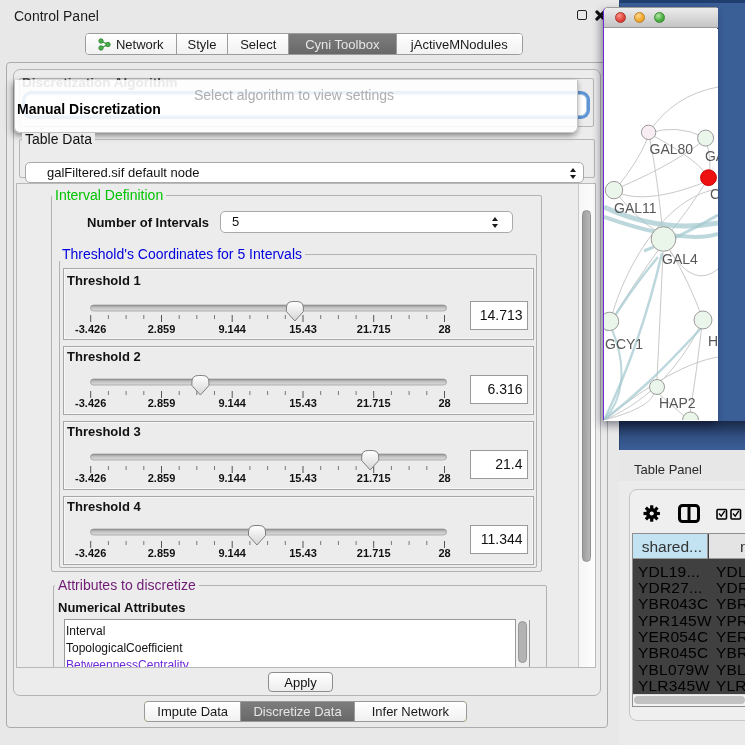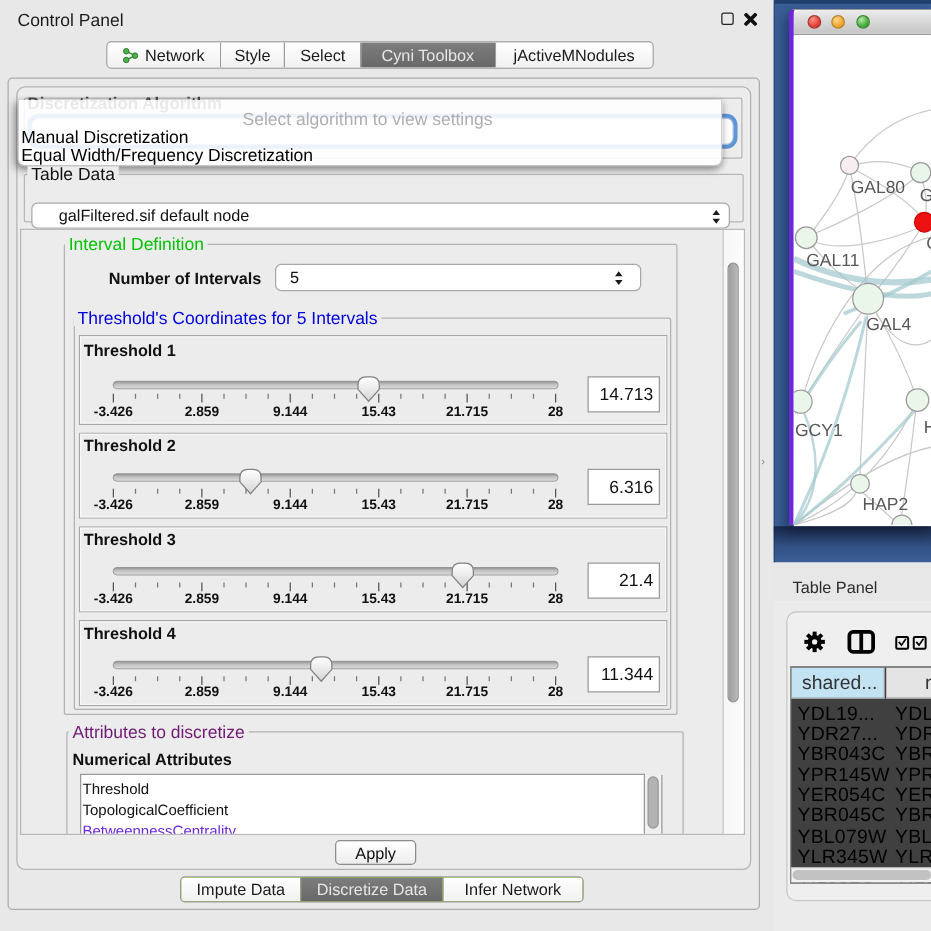--- a/index.html
+++ b/index.html
@@ -50,22 +50,21 @@
 
 
 <div class="abs" style="left:19px;top:78px;width:575px;height:49px;border:1px solid #b6b6b6;border-radius:2px"></div>
 <div class="abs" style="left:22px;top:75px;font-size:13.5px;font-weight:bold;color:rgba(55,55,55,0.88)">Discretization Algorithm</div>
 
 <div class="abs" style="left:25px;top:94px;width:562px;height:22px;background:#fff;border:1px solid #a9c3e2;border-radius:6px;box-shadow:0 0 0 3px rgba(80,140,210,0.9)"></div>
 
 
 <div class="abs" style="left:14px;top:80px;width:564px;height:53px;background:rgba(255,255,255,0.88);border:1px solid #c4c4c4;border-top:none;border-radius:0 0 6px 6px;box-shadow:-3px 3px 7px rgba(0,0,0,0.25),0 2px 5px rgba(0,0,0,0.25)">
   <div style="position:absolute;left:179px;top:7px;font-size:14px;color:#aeaeae">Select algorithm to view settings</div>
-  <div style="position:absolute;left:2px;top:21px;font-size:14px;font-weight:normal;color:#000">Manual Discretization</div>
-  <div style="position:absolute;left:2px;top:36px;font-size:14px;color:#000">Equal Width/Frequency Discretization</div>
+  <div style="position:absolute;left:2px;top:21px;font-size:14px;font-weight:bold;color:#000">Manual Discretization</div>
 </div>
 
 
 <div class="abs" style="left:19px;top:139px;width:576px;height:39px;border:1px solid #b6b6b6;border-radius:2px"></div>
 <div class="fldlab" style="left:22px;top:133px;color:#111">Table Data</div>
 <div class="cmb" style="left:25px;top:162px;width:559px;height:21px;line-height:19px;padding-left:21px">galFiltered.sif default node
   <div class="arr" style="right:5px;top:4px;height:13px">
       <i></i>
       <b></b>
     </div>
@@ -249,21 +248,21 @@
 <rect x="407.5" y="29.5" width="57" height="28" fill="#ffffff" stroke="#9a9a9a"></rect>
 <text x="459.5" y="48" text-anchor="end" font-size="14" fill="#111">11.344</text>
 </svg>
 
 
 <div class="abs" style="left:16px;top:183px;width:562px;height:484px;overflow:hidden;pointer-events:none">
   <div style="position:absolute;left:37px;top:402px;width:494px;height:120px;border:1px solid #b2b2b2;border-radius:2px"></div>
   <div class="fldlab" style="left:39px;top:396px;color:#701a75">Attributes to discretize</div>
   <div style="position:absolute;left:42px;top:417px;font-size:13px;font-weight:bold;color:#111">Numerical Attributes</div>
   <div style="position:absolute;left:48px;top:436px;width:452px;height:60px;background:#fff;border:1px solid #999"></div>
-  <div style="position:absolute;left:50px;top:441px;font-size:12px;color:#111">Threshold</div>
+  <div style="position:absolute;left:50px;top:441px;font-size:12px;color:#111">Interval</div>
   <div style="position:absolute;left:50px;top:458px;font-size:12px;color:#111">TopologicalCoefficient</div>
   <div style="position:absolute;left:50px;top:475px;font-size:12px;color:#6d28d9">BetweennessCentrality</div>
   <div style="position:absolute;left:500px;top:437px;width:14px;height:58px;background:#f0f0f0;border-right:1px solid #999"></div>
   <div style="position:absolute;left:502px;top:438px;width:9px;height:42px;background:#b3b3b3;border:1px solid #979797;border-radius:5px"></div>
 </div>
 
 
 <div class="abs" style="left:268px;top:672px;width:65px;height:20px;background:linear-gradient(#ffffff,#ededed);border:1px solid #8d8d8d;border-radius:4px;font-size:13px;display:flex;align-items:center;justify-content:center;color:#111">Apply</div>
 
 
@@ -275,21 +274,21 @@
 
 
 <div class="abs" style="left:609px;top:364px;font-size:9px;color:#888">›</div>
 
 
 <div class="abs" style="left:619px;top:0;width:126px;height:450px;background:#3a5e96;border-left:1px solid #2c4a7a">
   <div style="position:absolute;left:0;top:0;width:100%;height:3px;background:#203f6f"></div>
 </div>
 
 
-<div class="abs" style="left:631px;top:7px;width:114px;height:413px;border-radius:5px 0 0 0;box-shadow:-2px 5px 10px rgba(0,0,30,0.45);background:#fff;border-left:4px solid #6d28d9;border-top:1px solid #9a9a9a;border-bottom:1px solid #5a6576">
+<div class="abs" style="left:603px;top:7px;width:114px;height:413px;border-radius:5px 0 0 0;box-shadow:-2px 5px 10px rgba(0,0,30,0.45);background:#fff;border-left:1px solid #6d28d9;border-top:1px solid #9a9a9a;border-bottom:1px solid #5a6576">
   <div style="position:absolute;left:0;top:0;width:114px;height:20px;background:linear-gradient(#ececec,#c4c4c4);border-bottom:1px solid #999;border-radius:5px 0 0 0">
     <div style="position:absolute;left:11px;top:4px;width:11px;height:11px;border-radius:50%;background:radial-gradient(circle at 35% 30%,#fc9187,#e0433a 60%,#c03028);border:0.8px solid #a83832"></div>
     <div style="position:absolute;left:30px;top:4px;width:11px;height:11px;border-radius:50%;background:radial-gradient(circle at 35% 30%,#fcd98b,#f0a72e 60%,#d98e1f);border:0.8px solid #bb8226"></div>
     <div style="position:absolute;left:50px;top:4px;width:11px;height:11px;border-radius:50%;background:radial-gradient(circle at 35% 30%,#b5e8a5,#47ad3f 60%,#35942e);border:0.8px solid #3d8a35"></div>
   </div>
   <div style="position:absolute;left:0;top:21px;width:114px;height:392px;background:#fff;overflow:hidden">
     <svg width="114" height="391" viewBox="0 0 114 391" xmlns="http://www.w3.org/2000/svg" font-family="Liberation Sans, sans-serif" style="position:absolute;left:0;top:0">
 <g fill="none" stroke="#c9c9c9" stroke-width="1">
 <path d="M114,58 Q70,66 45,103"></path>
 <path d="M45,104 Q73,95 100,108"></path>

